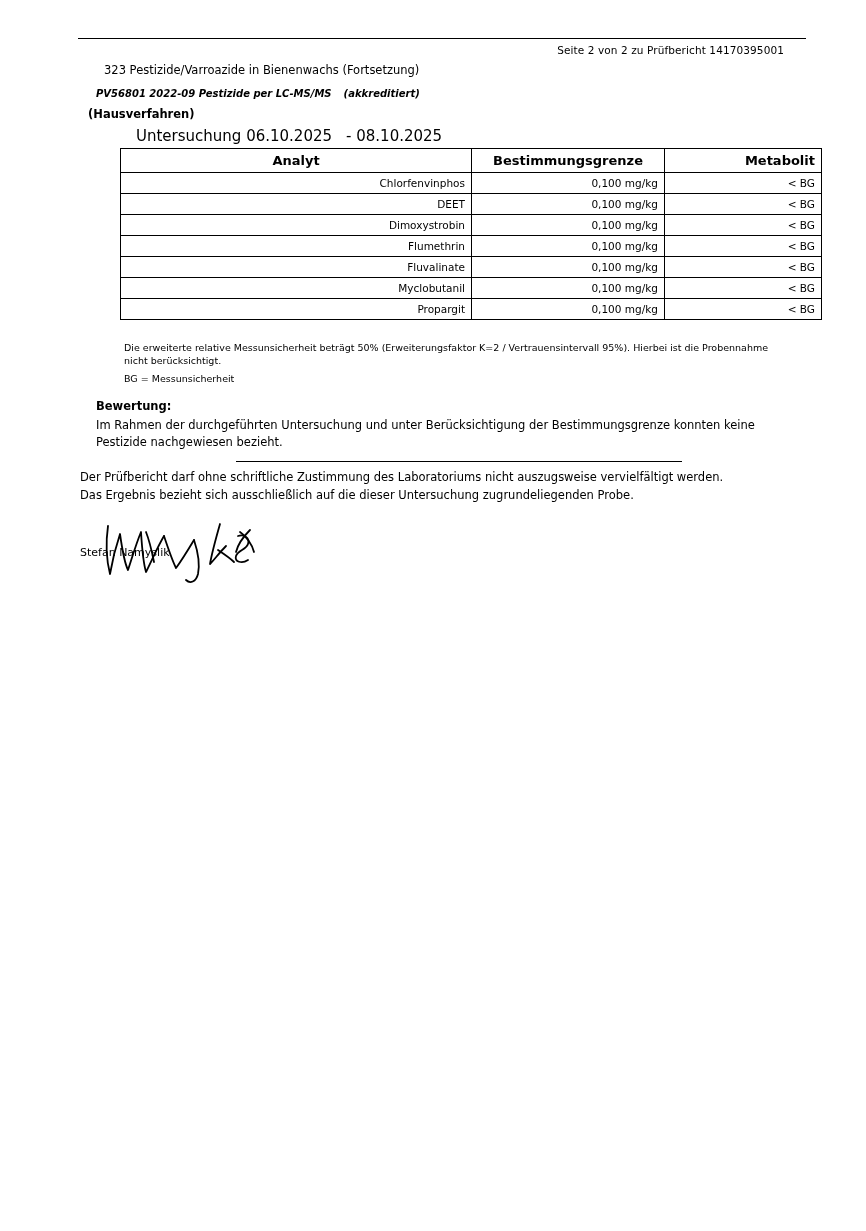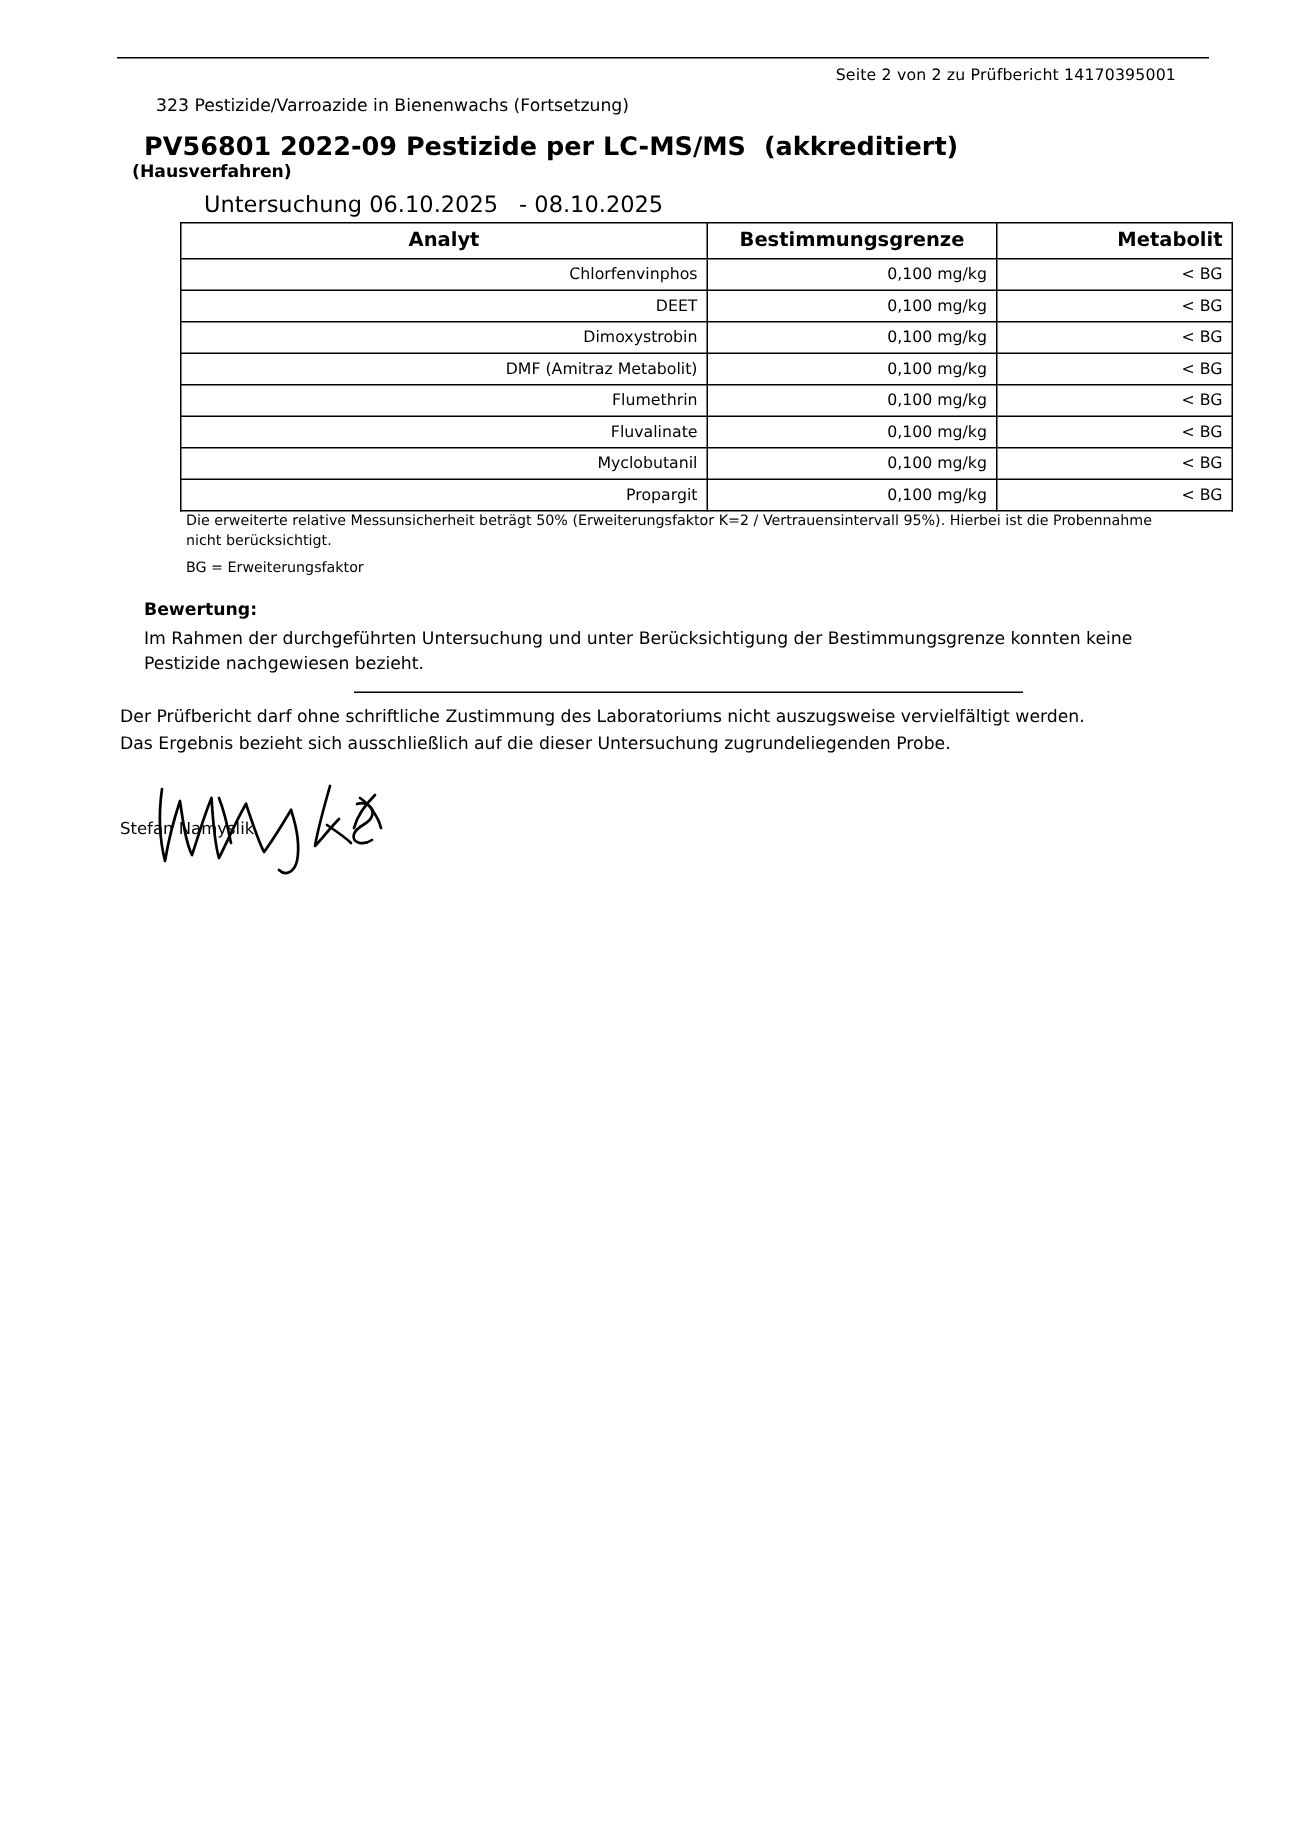--- a/index.html
+++ b/index.html
@@ -45,22 +45,23 @@
     left: 80px;
     top: 63px;
     font-size: 11.5px;
     font-weight: normal;
     margin-left: 24px;
   }
   .title-method {
     position: absolute;
     left: 96px;
     top: 88px;
-    font-size: 17px;
-    font-weight: bold;
+    font-size: 10px;
+    font-weight: bold;
+    font-style: italic;
   }
   .title-method .accr {
     margin-left: 12px;
   }
   .title-haus {
     position: absolute;
     left: 88px;
     top: 107px;
     font-size: 11.5px;
     font-weight: bold;
@@ -215,25 +216,20 @@
           <td class="col-analyt">DEET</td>
           <td class="col-bg">0,100 mg/kg</td>
           <td class="col-erg">&lt; BG</td>
         </tr>
         <tr>
           <td class="col-analyt">Dimoxystrobin</td>
           <td class="col-bg">0,100 mg/kg</td>
           <td class="col-erg">&lt; BG</td>
         </tr>
         <tr>
-          <td class="col-analyt">DMF (Amitraz Metabolit)</td>
-          <td class="col-bg">0,100 mg/kg</td>
-          <td class="col-erg">&lt; BG</td>
-        </tr>
-        <tr>
           <td class="col-analyt">Flumethrin</td>
           <td class="col-bg">0,100 mg/kg</td>
           <td class="col-erg">&lt; BG</td>
         </tr>
         <tr>
           <td class="col-analyt">Fluvalinate</td>
           <td class="col-bg">0,100 mg/kg</td>
           <td class="col-erg">&lt; BG</td>
         </tr>
         <tr>
@@ -244,21 +240,21 @@
         <tr>
           <td class="col-analyt">Propargit</td>
           <td class="col-bg">0,100 mg/kg</td>
           <td class="col-erg">&lt; BG</td>
         </tr>
       </tbody>
     </table>
   </div>
 
   <div class="note1">Die erweiterte relative Messunsicherheit beträgt 50% (Erweiterungsfaktor K=2 / Vertrauensintervall 95%). Hierbei ist die Probennahme nicht berücksichtigt.</div>
-  <div class="note2">BG = Erweiterungsfaktor</div>
+  <div class="note2">BG = Messunsicherheit</div>
 
   <div class="bewertung-title">Bewertung:</div>
   <div class="bewertung-body">Im Rahmen der durchgeführten Untersuchung und unter Berücksichtigung der Bestimmungsgrenze konnten keine Pestizide nachgewiesen bezieht.</div>
 
   <div class="mid-line"></div>
 
   <div class="footer-text">
     <div>Der Prüfbericht darf ohne schriftliche Zustimmung des Laboratoriums nicht auszugsweise vervielfältigt werden.</div>
     <div>Das Ergebnis bezieht sich ausschließlich auf die dieser Untersuchung zugrundeliegenden Probe.</div>
   </div>

